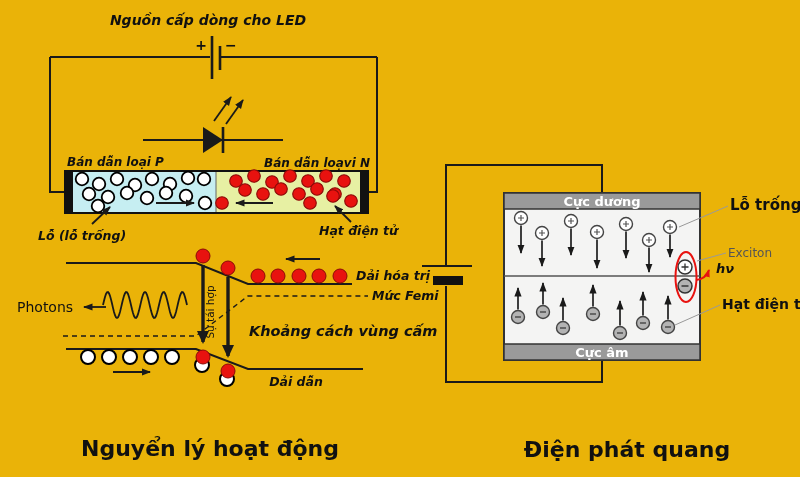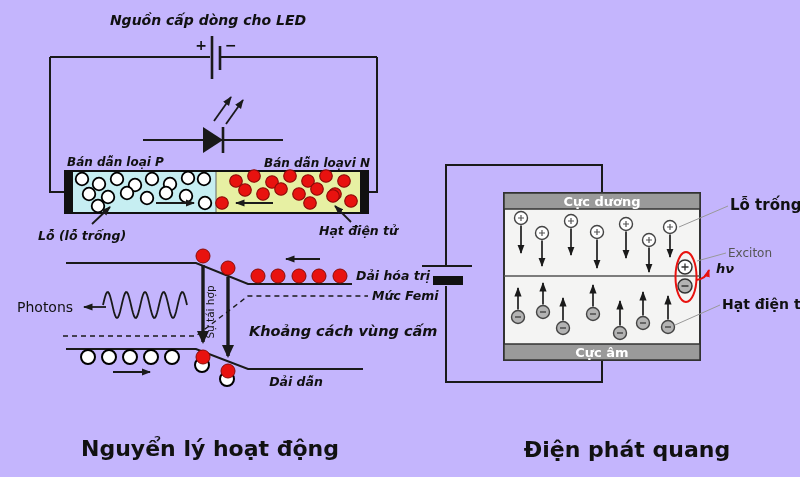--- a/index.html
+++ b/index.html
@@ -1,16 +1,16 @@
 <!DOCTYPE html>
 <html><head>
 <meta charset="utf-8">
 <style>
   html,body{margin:0;padding:0;background:#fff;overflow:hidden;}
-  #stage{width:800px;height:477px;position:relative;background:#c4b5fd;}
+  #stage{width:800px;height:477px;position:relative;background:#eab308;}
   svg{font-family:"DejaVu Sans",sans-serif;}
   text{fill:#111;}
   .t-title{font-size:14px;font-weight:bold;font-style:italic;}
   .t-sign{font-size:14px;font-weight:bold;}
   .t-block{font-size:12px;font-weight:bold;font-style:italic;}
   .t-small{font-size:12.5px;font-weight:bold;font-style:italic;}
   .t-gap{font-size:14.5px;font-weight:bold;font-style:italic;}
   .t-photons{font-size:14px;}
   .t-recomb{font-size:10.5px;}
   .t-bar{font-size:13px;font-weight:bold;fill:#fff;}

